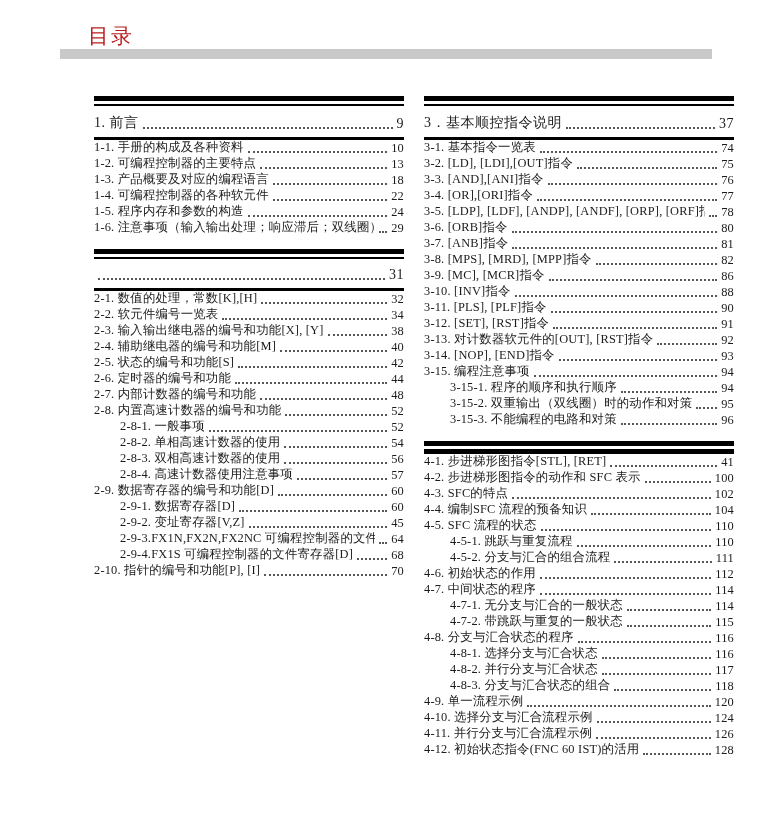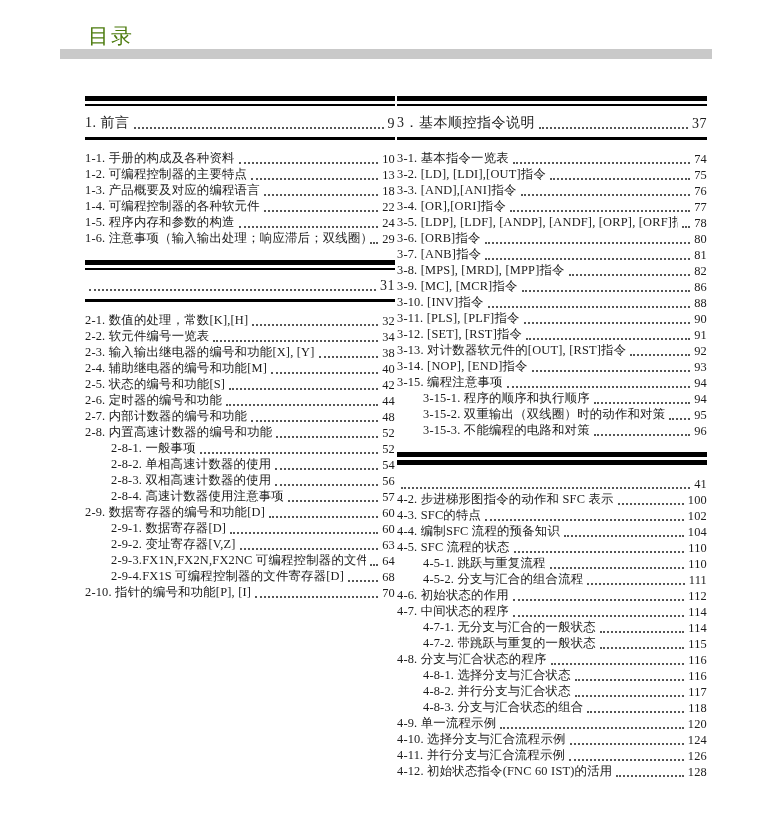--- a/index.html
+++ b/index.html
@@ -11,57 +11,57 @@
     overflow: hidden;
     font-family: "Liberation Serif", "DejaVu Serif", serif;
     color: #1b1b1b;
   }
   .page-title {
     position: absolute;
     left: 88px;
     top: 22px;
     font-size: 21px;
     letter-spacing: 2px;
-    color: #4d7c0f;
+    color: #b91c1c;
   }
   .title-underline-bar {
     position: absolute;
     left: 60px;
     top: 49px;
     width: 652px;
     height: 10px;
     background: #c9c9c9;
   }
   .columns {
     position: absolute;
-    left: 85px;
+    left: 94px;
     top: 96px;
     width: 634px;
     display: flex;
-    gap: 2px;
+    gap: 20px;
     font-family: Liberation Serif, serif;
   }
   .col { width: 310px; }
   .section { margin-bottom: 13px; }
   .section + .section { margin-top: 13px; }
   .rule-double {
     border-top: 5px solid #000;
     border-bottom: 2px solid #000;
     height: 3px;
   }
   .rule-single { border-top: 3px solid #000; }
   .section-title-row {
     display: flex;
     align-items: flex-end;
     padding: 8px 0 5px 0;
     font-size: 14px;
     letter-spacing: 0.5px;
     white-space: nowrap;
   }
-  .toc-items { padding-top: 11px; }
+  .toc-items { }
   .toc-row {
     display: flex;
     align-items: flex-end;
     height: 16px;
     font-size: 12.4px;
     letter-spacing: 0.2px;
     white-space: nowrap;
   }
   .toc-row.indent-1 { padding-left: 26px; align-items: flex-end; }
   .label {
@@ -204,21 +204,21 @@
               <span class="pagenum">60</span>
             </div>
             <div class="toc-row indent-1">
               <span class="label">2-9-1. 数据寄存器[D]</span>
               <span class="leader"></span>
               <span class="pagenum">60</span>
             </div>
             <div class="toc-row indent-1">
               <span class="label">2-9-2. 变址寄存器[V,Z]</span>
               <span class="leader"></span>
-              <span class="pagenum">63</span>
+              <span class="pagenum">45</span>
             </div>
             <div class="toc-row indent-1">
               <span class="label">2-9-3.FX1N,FX2N,FX2NC 可编程控制器的文件寄存器[D]</span>
               <span class="leader"></span>
               <span class="pagenum">64</span>
             </div>
             <div class="toc-row indent-1">
               <span class="label">2-9-4.FX1S 可编程控制器的文件寄存器[D]</span>
               <span class="leader"></span>
               <span class="pagenum">68</span>
@@ -331,20 +331,21 @@
               <span class="leader"></span>
               <span class="pagenum">96</span>
             </div>
           </div>
         </div>
         <div class="section">
           <div class="rule-double"></div>
           <div class="rule-single"></div>
           <div class="toc-items">
             <div class="toc-row">
+              <span class="label">4-1. 步进梯形图指令[STL], [RET]</span>
               <span class="leader"></span>
               <span class="pagenum">41</span>
             </div>
             <div class="toc-row">
               <span class="label">4-2. 步进梯形图指令的动作和 SFC 表示</span>
               <span class="leader"></span>
               <span class="pagenum">100</span>
             </div>
             <div class="toc-row">
               <span class="label">4-3. SFC的特点</span>

